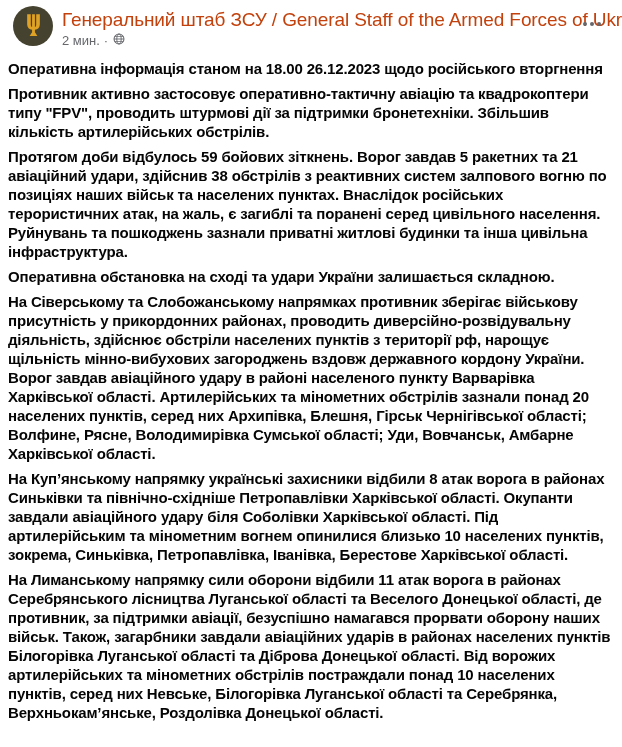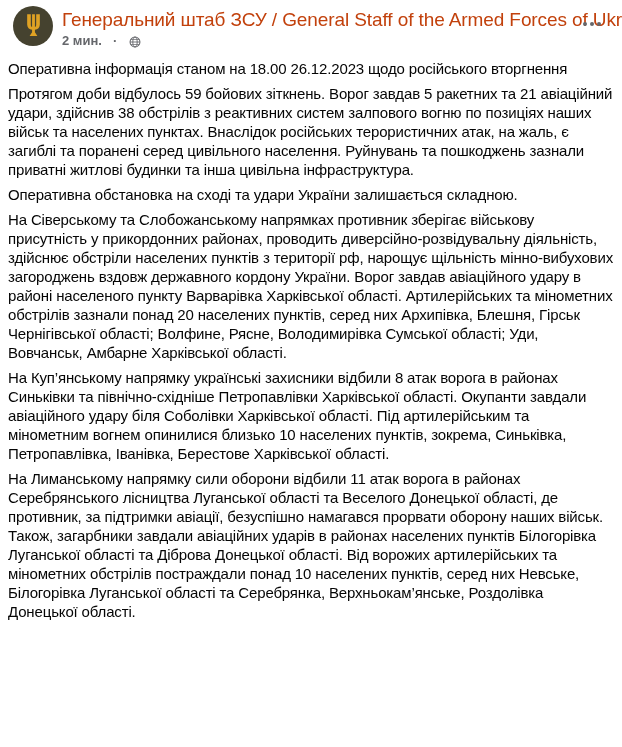--- a/index.html
+++ b/index.html
@@ -49,26 +49,25 @@
     font-weight: 400;
     color: #c2410c;
     letter-spacing: -0.1px;
     white-space: nowrap;
     cursor: pointer;
   }
   .verified { display: inline-flex; flex: 0 0 auto; }
 
   .meta-row {
     display: flex;
-    align-items: flex-end;
-    gap: 11px;
+    align-items: flex-start;
+    gap: 4px;
     margin-top: 2px;
     font-size: 13px;
     color: #65676b;
-    font-weight: bold;
   }
   .meta-row .timestamp { cursor: pointer; }
   .meta-sep { color: #65676b; }
   .globe { display: inline-flex; margin-left: 1px; }
 
   .more-button {
     position: absolute;
     top: 12px;
     right: 14px;
     width: 32px;
@@ -92,20 +91,21 @@
   
   .post-body {
     padding: 11px 9px 0 8px;
     font-size: 15px;
     line-height: 19px;
     letter-spacing: -0.15px;
     color: #050505;
   }
   .post-body p {
     margin: 0 0 6px 0;
+    font-weight: bold;
   }
 </style>
 </head>
 <body>
 
 <div class="post">
 
   <div class="post-header">
 
     <div class="avatar">
@@ -145,20 +145,21 @@
       <span style="display:flex;gap:3px;">
         <i></i>
           <i></i>
           <i></i>
       </span>
     </button>
   </div>
 
   <div class="post-body">
     <p>Оперативна інформація станом на 18.00 26.12.2023 щодо російського вторгнення</p>
+    <p>Противник активно застосовує оперативно-тактичну авіацію та квадрокоптери типу "FPV", проводить штурмові дії за підтримки бронетехніки. Збільшив кількість артилерійських обстрілів.</p>
     <p>Протягом доби відбулось 59 бойових зіткнень. Ворог завдав 5 ракетних та 21 авіаційний удари, здійснив 38 обстрілів з реактивних систем залпового вогню по позиціях наших військ та населених пунктах. Внаслідок російських терористичних атак, на жаль, є загиблі та поранені серед цивільного населення. Руйнувань та пошкоджень зазнали приватні житлові будинки та інша цивільна інфраструктура.</p>
     <p>Оперативна обстановка на сході та удари України залишається складною.</p>
     <p>На Сіверському та Слобожанському напрямках противник зберігає військову присутність у прикордонних районах, проводить диверсійно-розвідувальну діяльність, здійснює обстріли населених пунктів з території рф, нарощує щільність мінно-вибухових загороджень вздовж державного кордону України. Ворог завдав авіаційного удару в районі населеного пункту Варварівка Харківської області. Артилерійських та мінометних обстрілів зазнали понад 20 населених пунктів, серед них Архипівка, Блешня, Гірськ Чернігівської області;  Волфине, Рясне, Володимирівка Сумської області; Уди, Вовчанськ, Амбарне Харківської області.</p>
     <p>На Куп’янському напрямку українські захисники відбили 8 атак ворога в районах Синьківки та північно-східніше Петропавлівки Харківської області. Окупанти завдали авіаційного удару біля Соболівки Харківської області. Під артилерійським та мінометним вогнем опинилися близько 10 населених пунктів, зокрема, Синьківка, Петропавлівка, Іванівка, Берестове Харківської області.</p>
     <p>На Лиманському напрямку сили оборони відбили 11 атак ворога в районах Серебрянського лісництва Луганської області та Веселого Донецької області, де противник, за підтримки авіації, безуспішно намагався прорвати оборону наших військ. Також, загарбники завдали авіаційних ударів в районах населених пунктів Білогорівка Луганської області та Діброва Донецької області. Від ворожих артилерійських та мінометних обстрілів постраждали понад 10 населених пунктів, серед них Невське, Білогорівка Луганської області та Серебрянка, Верхньокам’янське, Роздолівка Донецької області.</p>
   </div>
 
 </div>
 
 </body></html>

